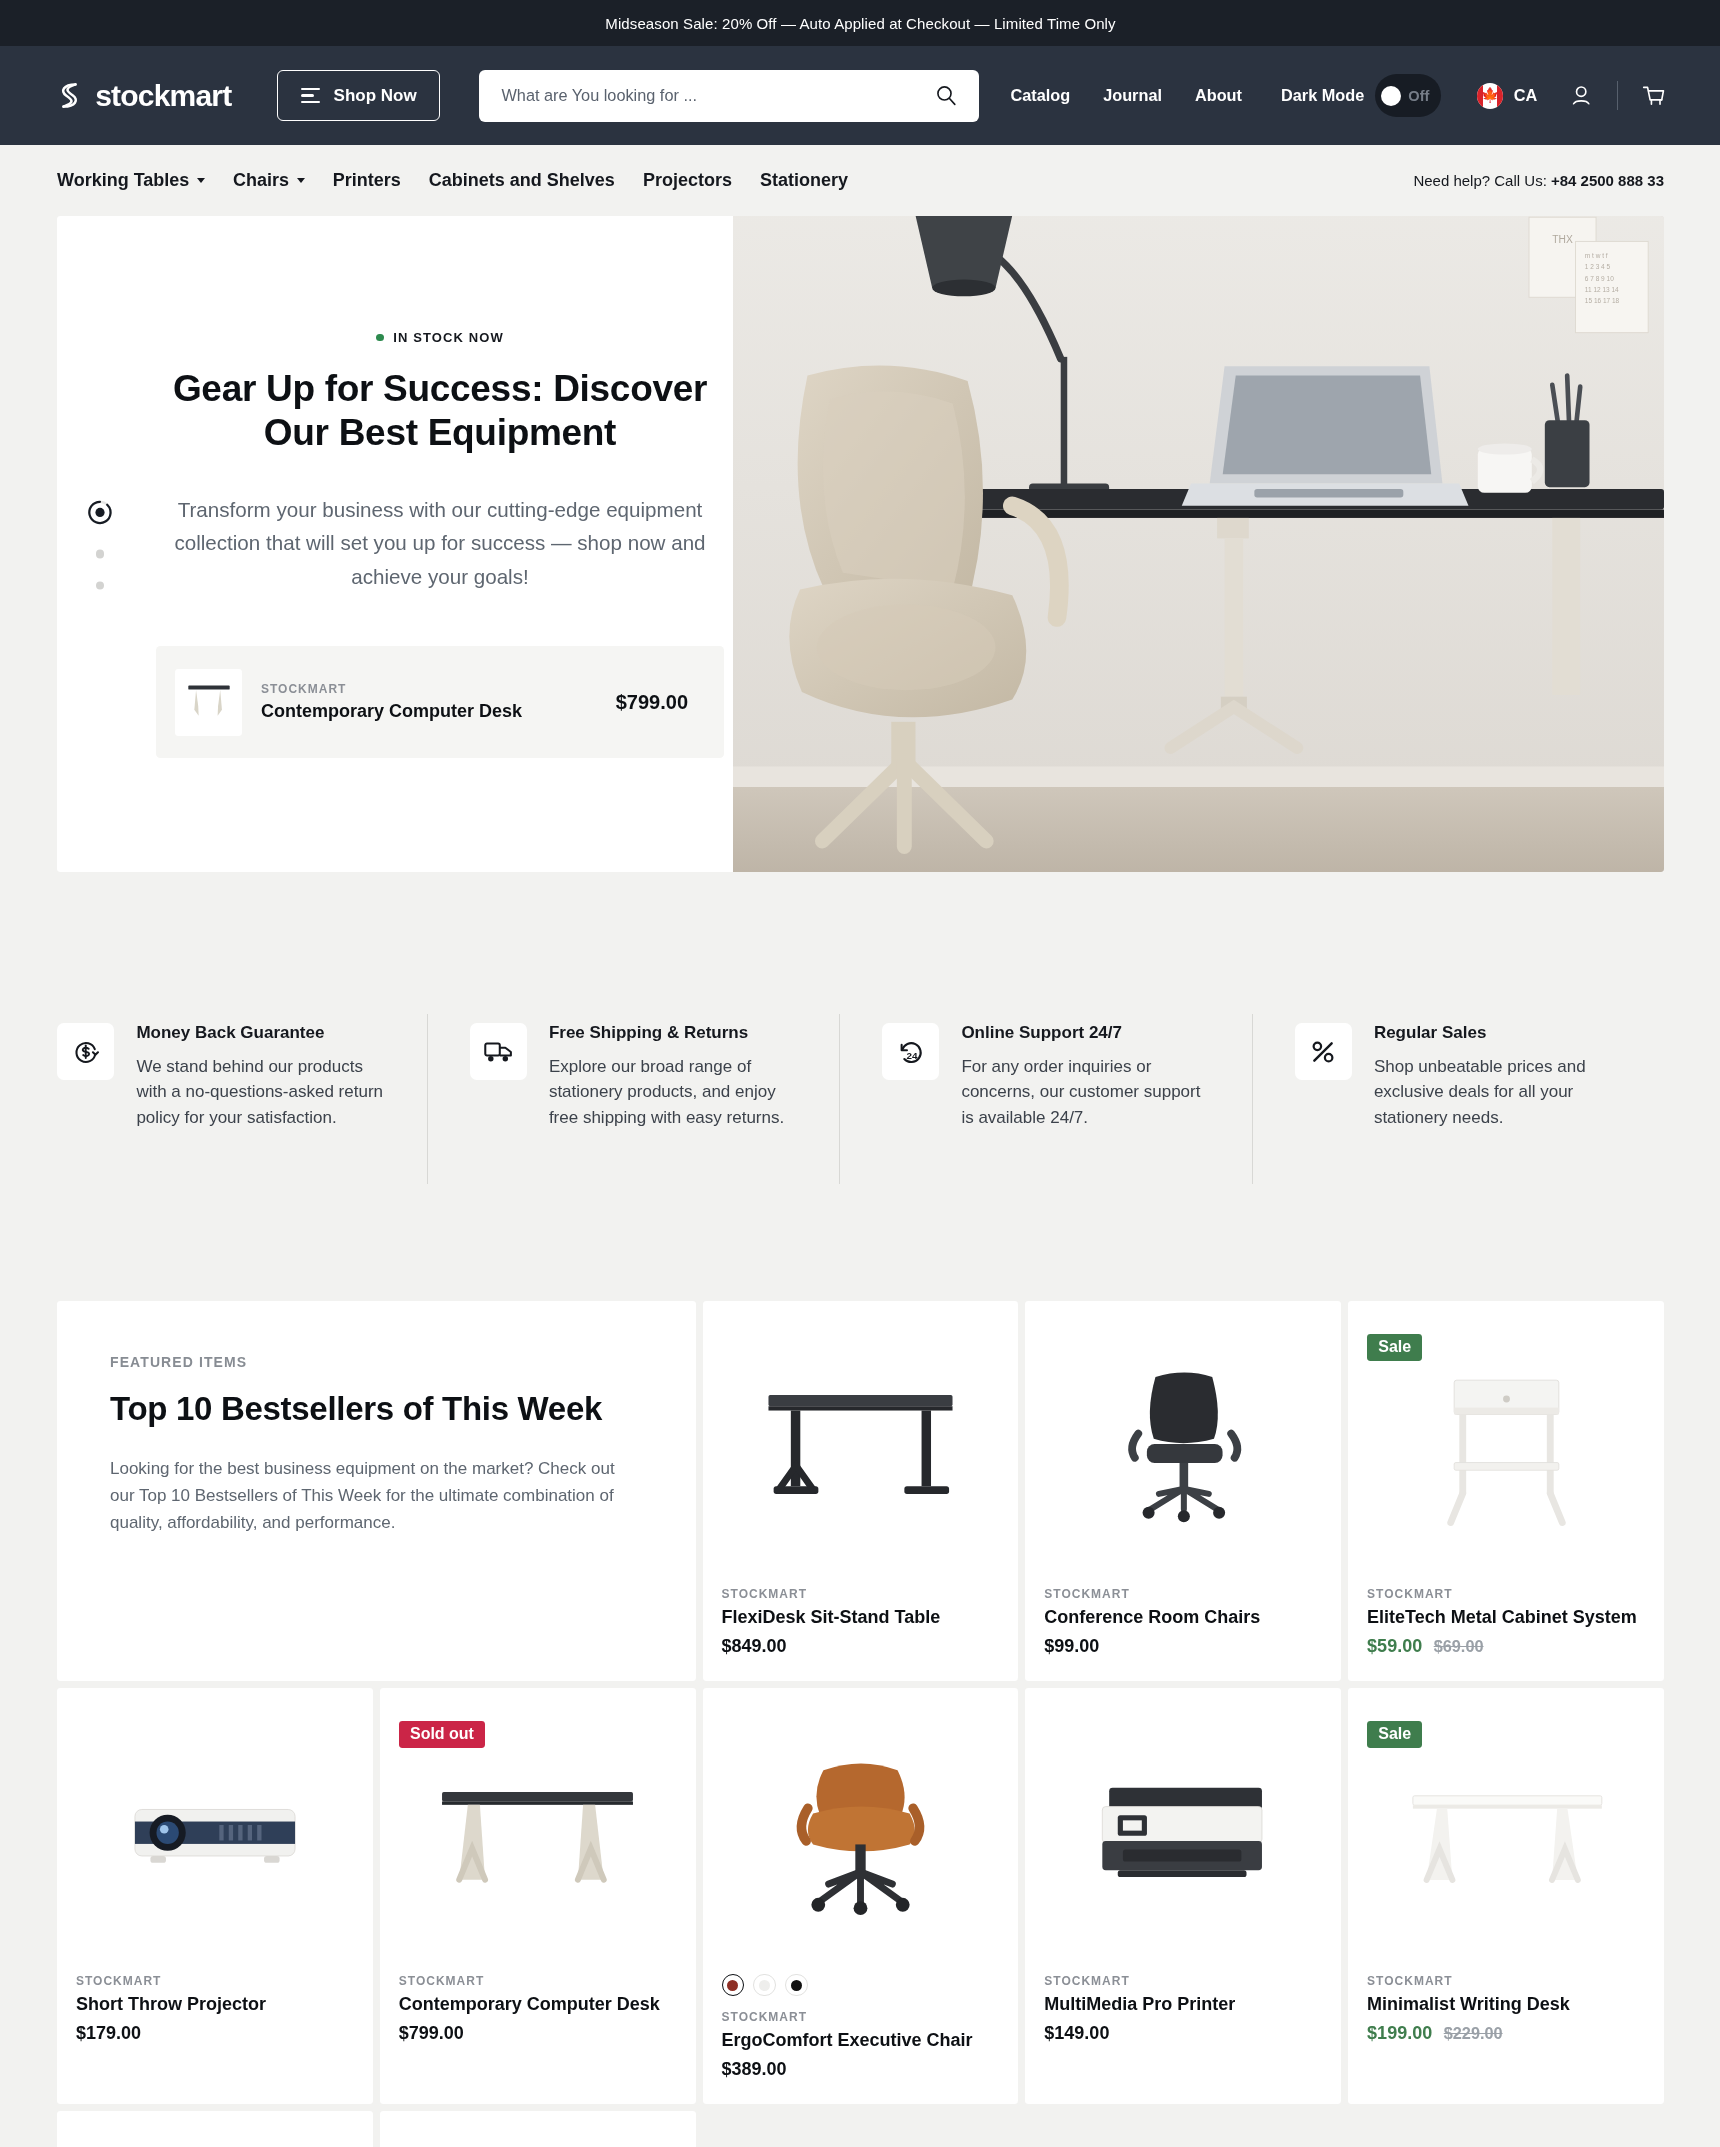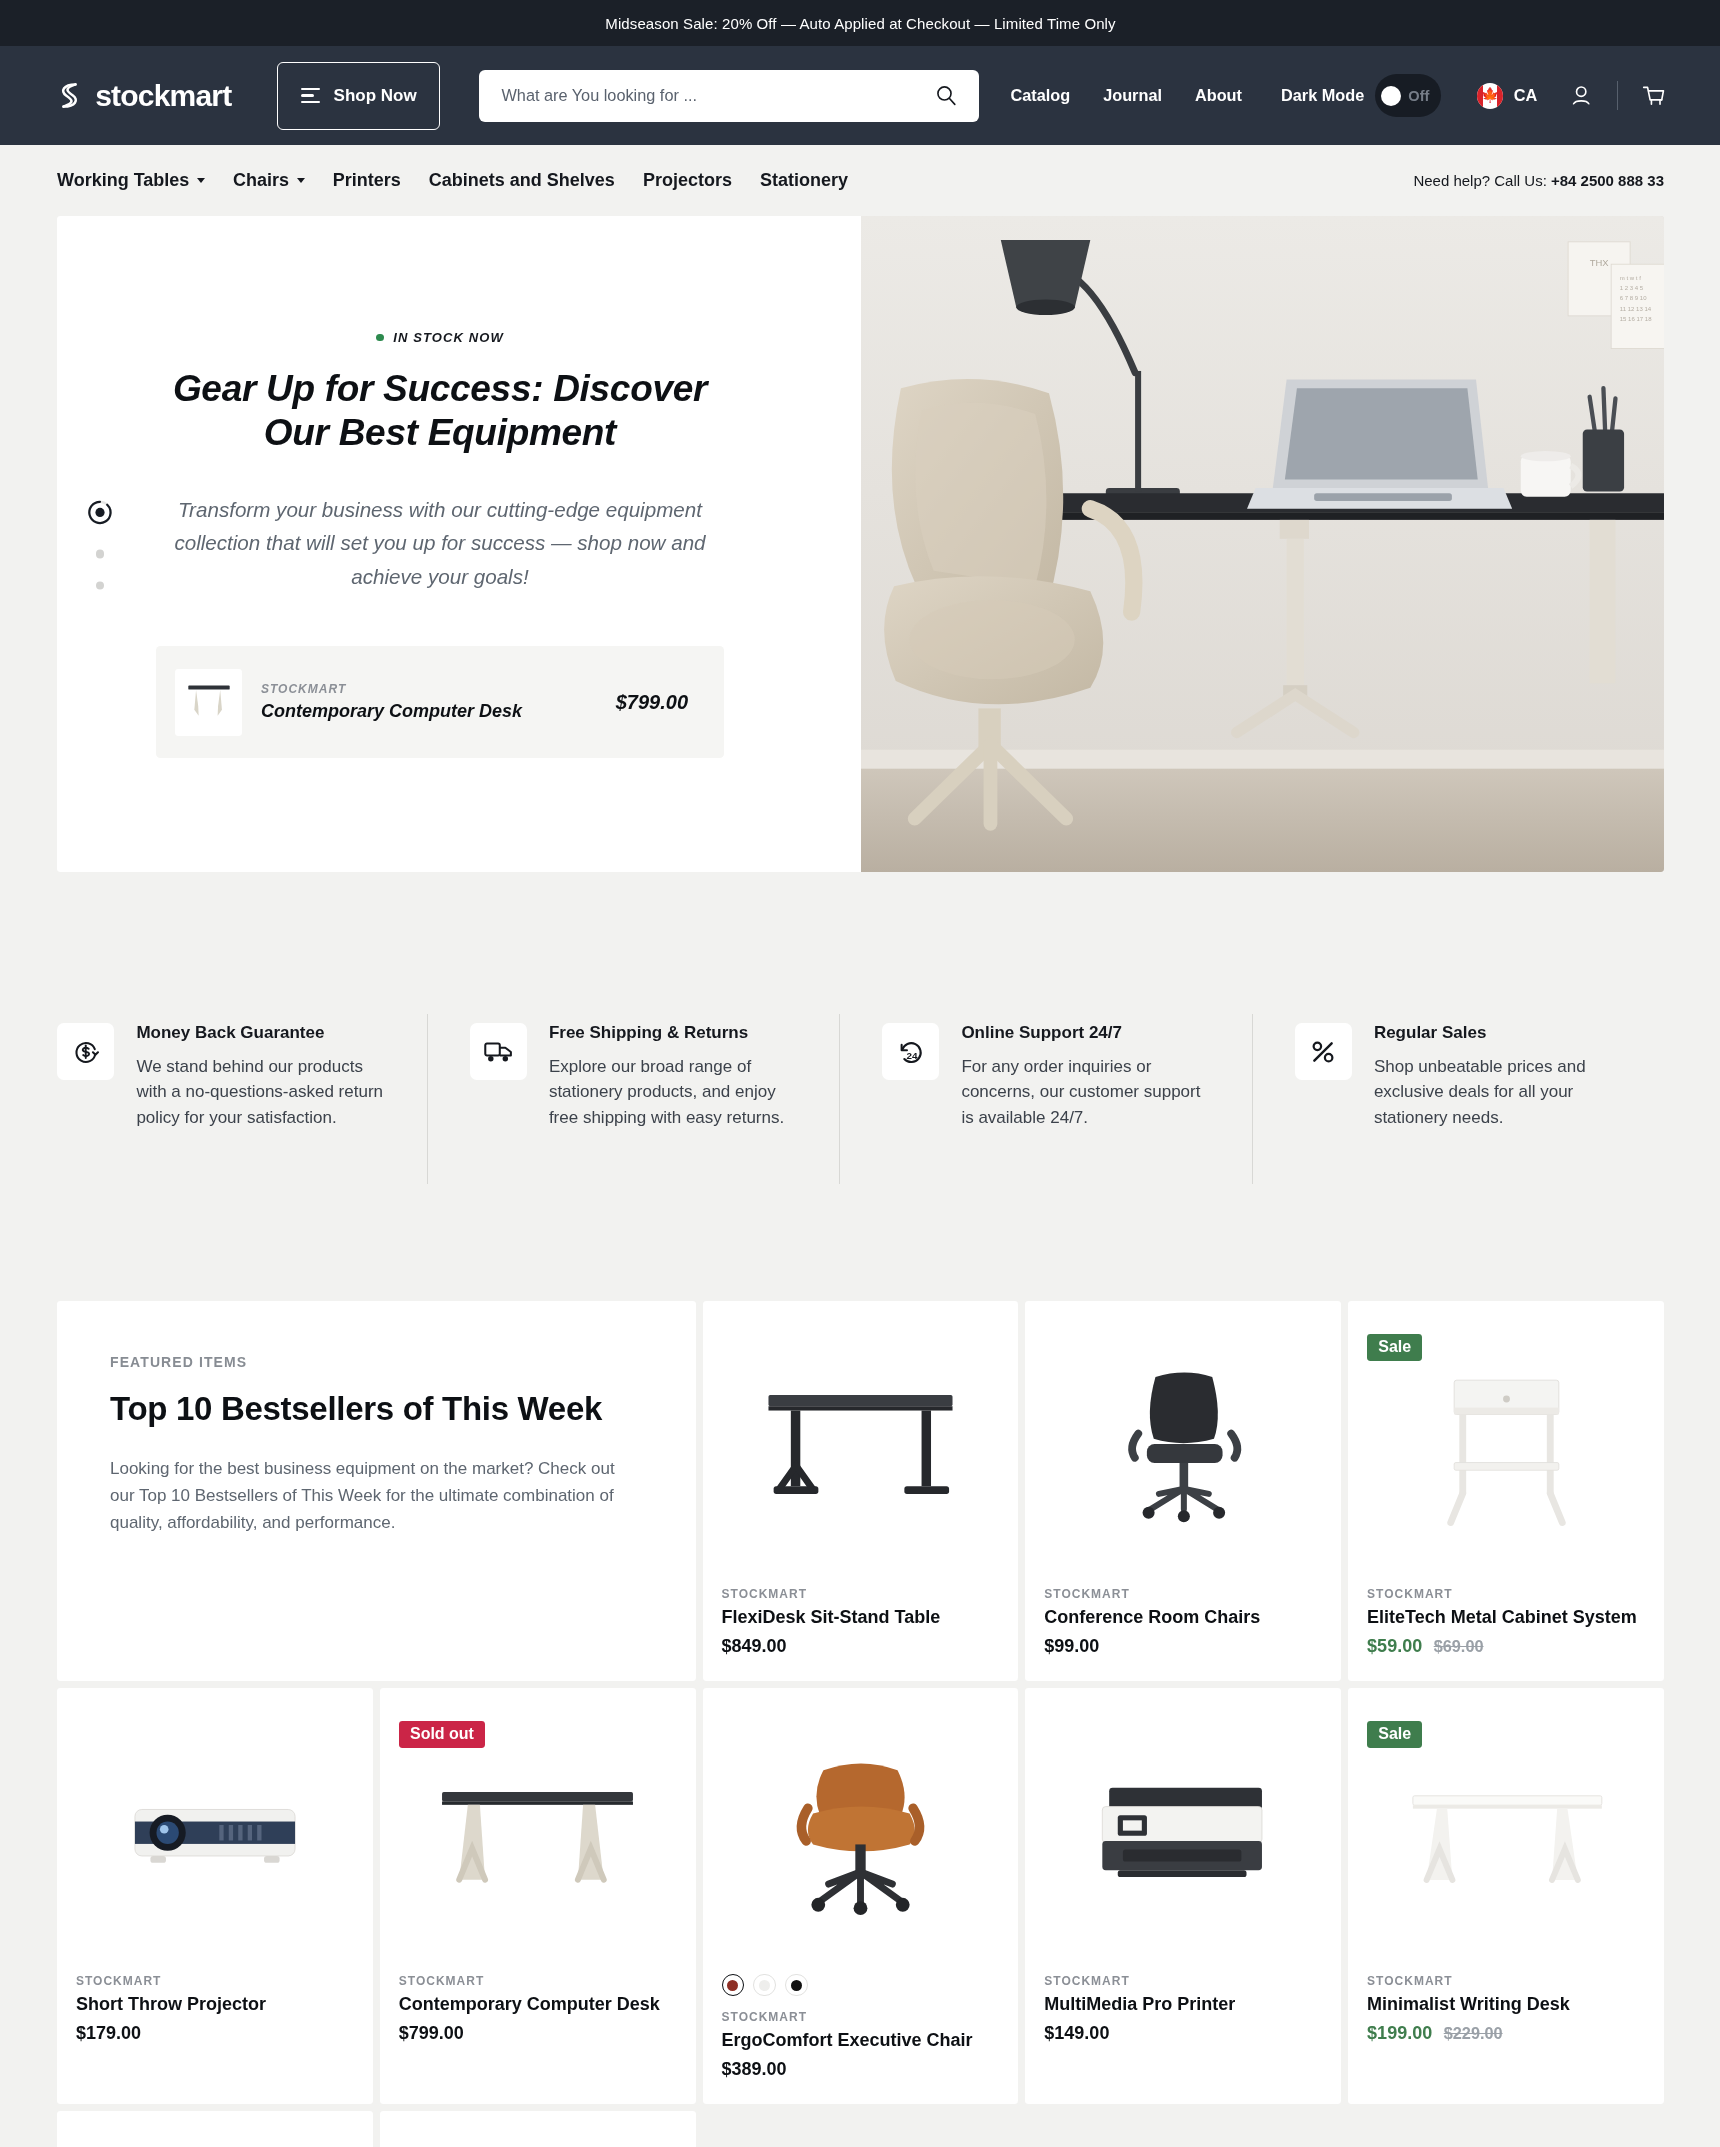--- a/index.html
+++ b/index.html
@@ -37,21 +37,21 @@
   .logo-text {
     color: #fff;
     font-size: 30px;
     font-weight: 700;
     letter-spacing: -0.8px;
   }
   .shop-now-btn {
     margin-left: 46px;
     border: 1.7px solid #ffffff;
     border-radius: 6px;
-    height: 68px;
+    height: 51px;
     padding: 0 22.4px;
     display: flex;
     align-items: center;
     gap: 13.8px;
     color: #ffffff;
     font-size: 17px;
     font-weight: 700;
     background: transparent;
     cursor: pointer;
     white-space: nowrap;
@@ -152,26 +152,25 @@
   .hero-wrap { padding: 0 57px; }
   .hero {
     background: #ffffff;
     border-radius: 3.4px;
     display: flex;
     height: 656px;
     overflow: hidden;
     position: relative;
   }
   .hero-left {
-    width: 804px;
+    width: 676px;
     flex: none;
     position: relative;
     display: flex;
     align-items: center;
-    font-style: italic;
   }
   .hero-dots {
     position: absolute;
     left: 29px;
     top: 50%;
     transform: translateY(-50%);
     display: flex;
     flex-direction: column;
     align-items: center;
     gap: 23px;

